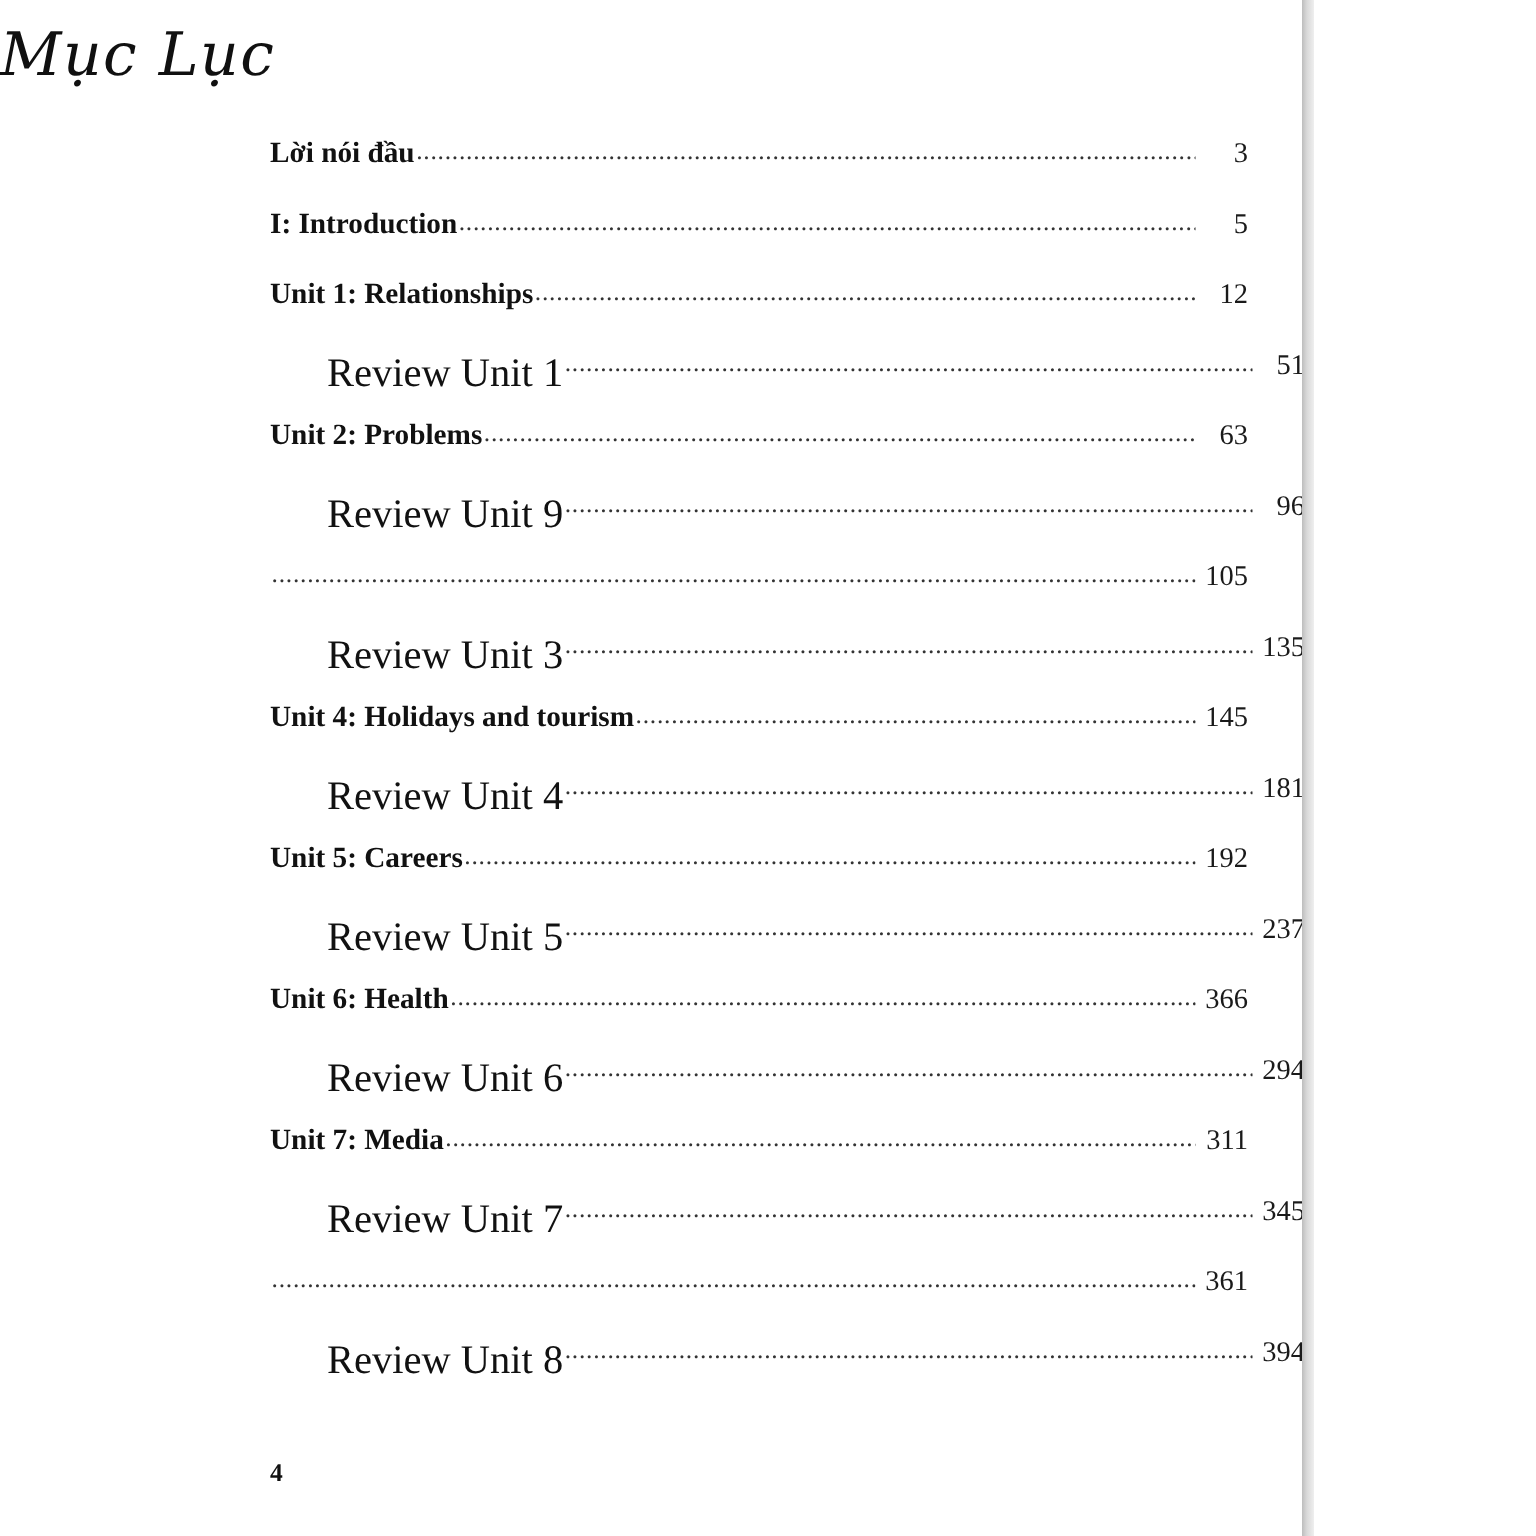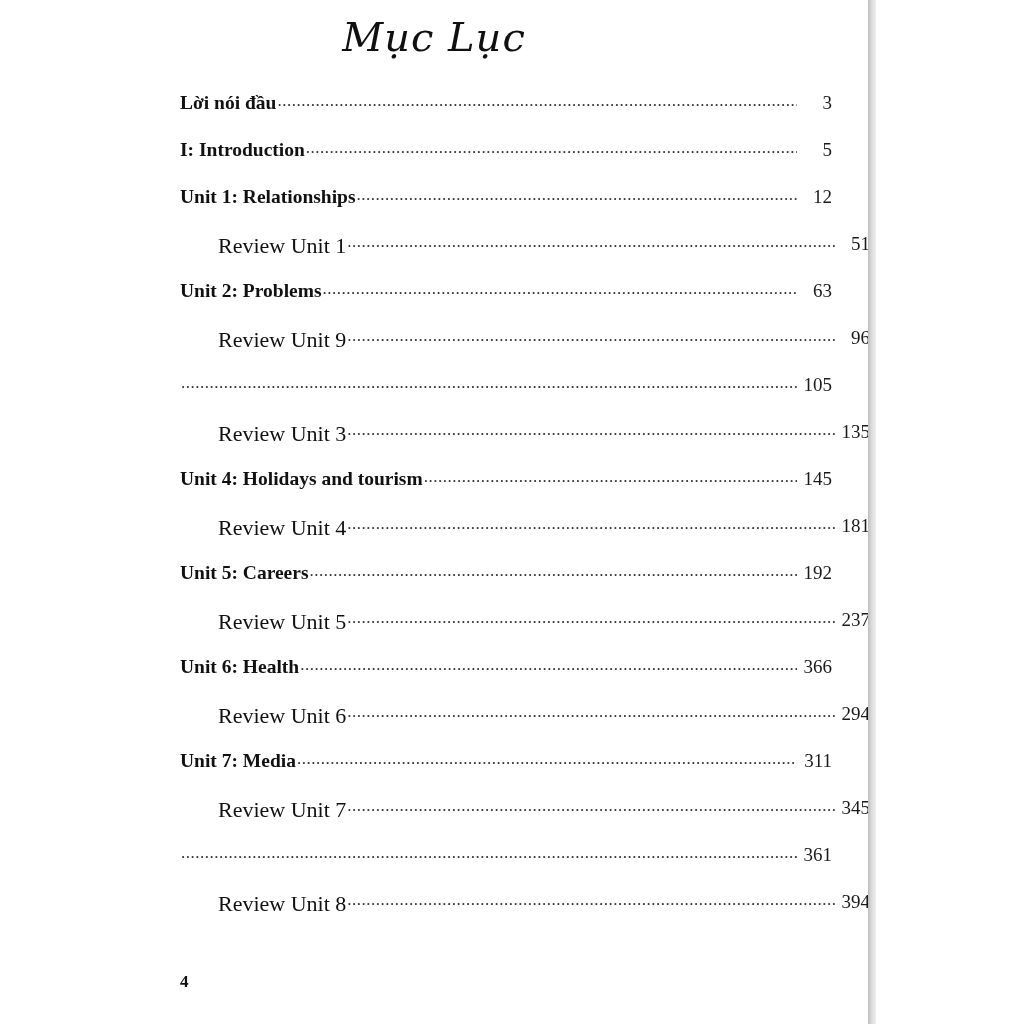--- a/index.html
+++ b/index.html
@@ -43,21 +43,20 @@
     width: 148px;
     height: 1024px;
     background: #ffffff;
   }
 
   .toc-title {
     position: absolute;
     left: 0;
     top: 14px;
     width: 868px;
-    text-align: center;
     font-family: "DejaVu Serif", serif;
     font-style: italic;
     font-size: 40px;
     letter-spacing: 1px;
     color: #101010;
     white-space: nowrap;
   }
 
   .toc-list {
     position: absolute;
@@ -104,21 +103,21 @@
     font-weight: normal;
     font-size: 19px;
   }
 
   
   .lvl2 {
     padding-left: 38px;
   }
   .lvl2 .label {
     font-weight: normal;
-    font-size: 22px;
+    font-size: 27px;
     color: #111;
   }
   .lvl2 .page-num {
     font-weight: normal;
   }
 
   .folio {
     position: absolute;
     left: 180px;
     top: 972px;

